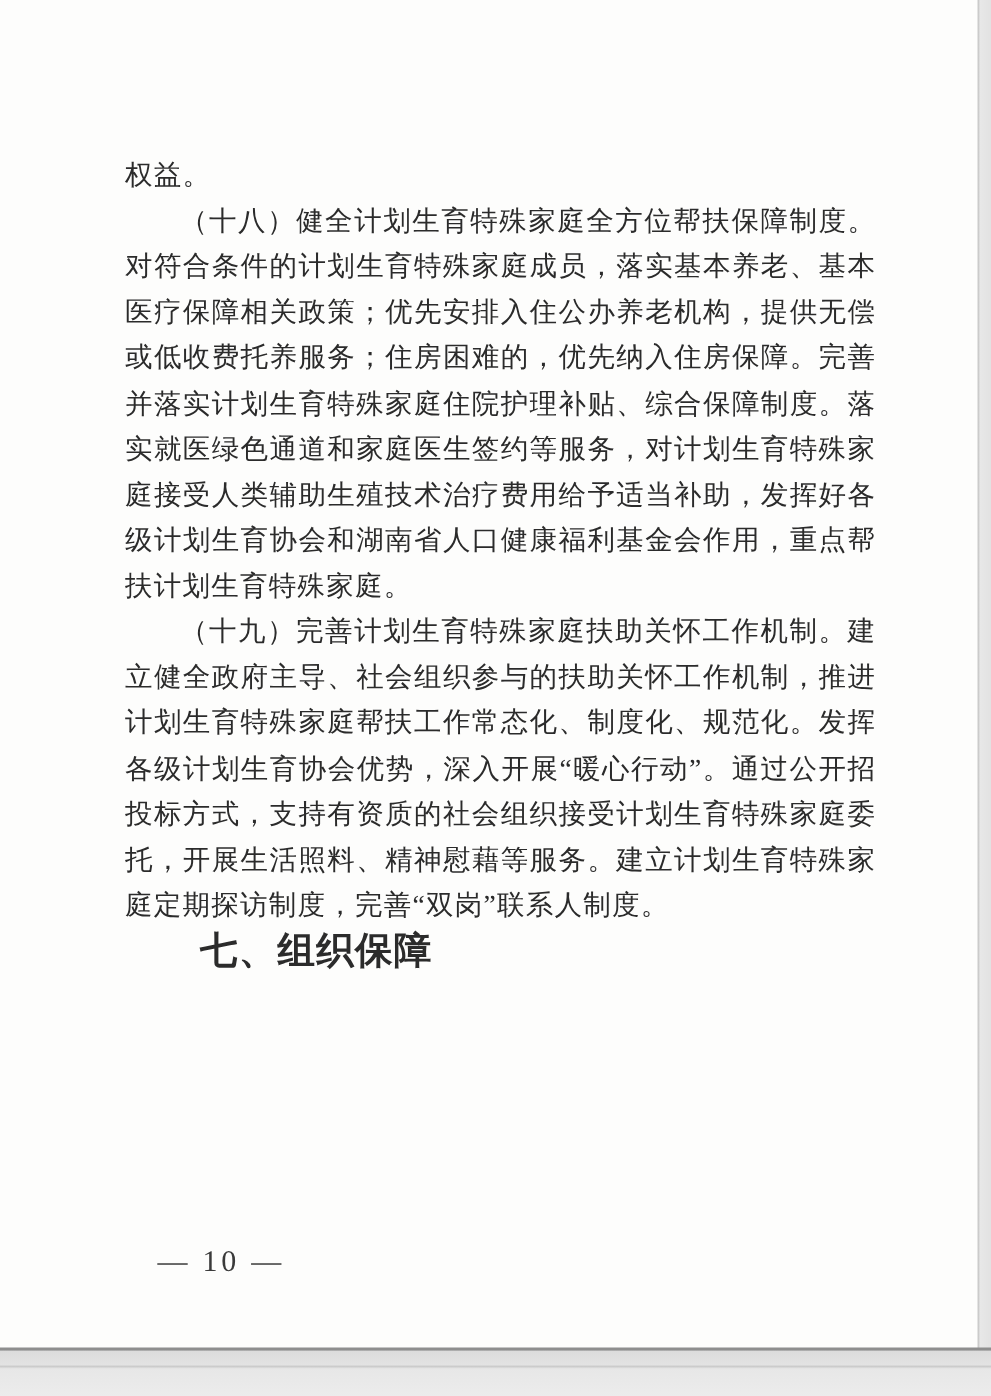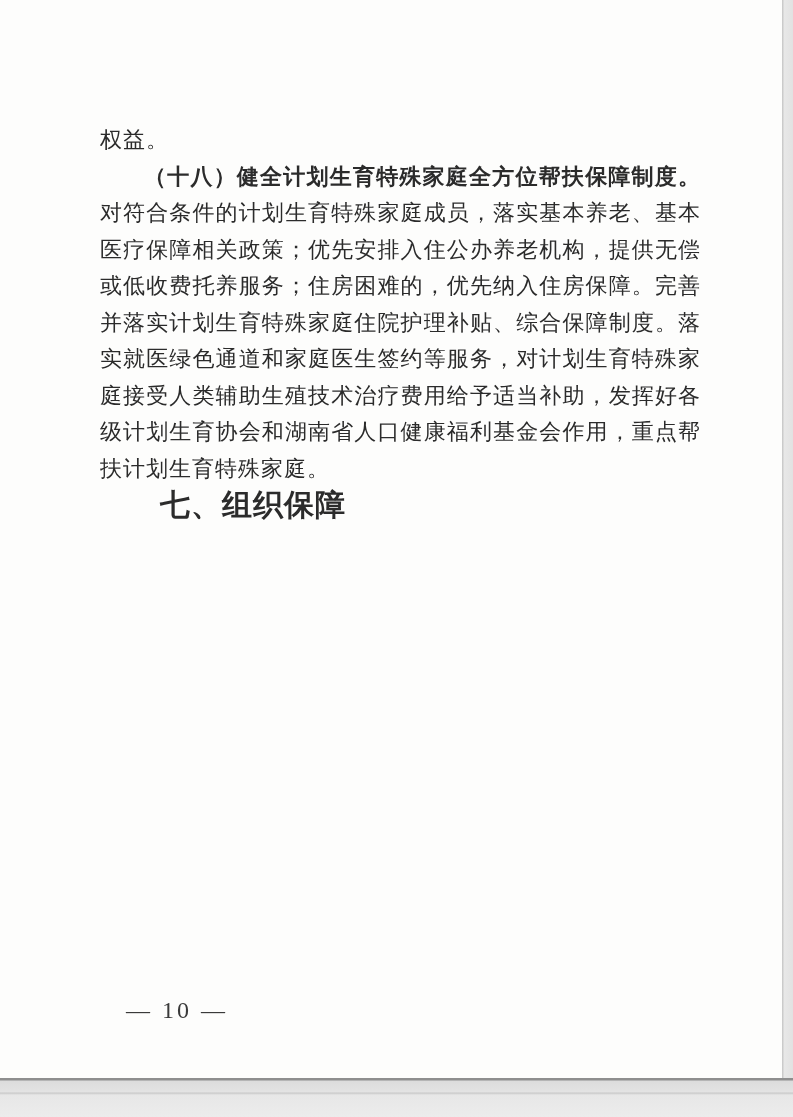--- a/index.html
+++ b/index.html
@@ -30,21 +30,21 @@
     letter-spacing: 1px;
     text-align: justify;
   }
   .para {
     text-indent: 2em;
   }
   .cont {
     text-indent: 0;
   }
   .lead {
-    font-weight: bold;
+    font-weight: normal;
   }
   .heading {
     margin: 0;
     font-size: 30px;
     line-height: 36.5px;
     letter-spacing: 1px;
     font-weight: bold;
     text-indent: 2em;
   }
   .pagenum {
@@ -86,20 +86,21 @@
 </head>
 <body>
 
 <div class="scan">
   <div class="page">
 
     <p class="cont">权益。</p>
 
     <p class="para"><span class="lead">（十八）健全计划生育特殊家庭全方位帮扶保障制度。</span><span>对符合条件的计划生育特殊家庭成员，落实基本养老、基本医疗保障相关政策；优先安排入住公办养老机构，提供无偿或低收费托养服务；住房困难的，优先纳入住房保障。完善并落实计划生育特殊家庭住院护理补贴、综合保障制度。落实就医绿色通道和家庭医生签约等服务，对计划生育特殊家庭接受人类辅助生殖技术治疗费用给予适当补助，发挥好各级计划生育协会和湖南省人口健康福利基金会作用，重点帮扶计划生育特殊家庭。</span></p>
 
+    <p class="para"><span class="lead">（十九）完善计划生育特殊家庭扶助关怀工作机制。</span><span>建立健全政府主导、社会组织参与的扶助关怀工作机制，推进计划生育特殊家庭帮扶工作常态化、制度化、规范化。发挥各级计划生育协会优势，深入开展“暖心行动”。通过公开招投标方式，支持有资质的社会组织接受计划生育特殊家庭委托，开展生活照料、精神慰藉等服务。建立计划生育特殊家庭定期探访制度，完善“双岗”联系人制度。</span></p>
 
     <h2 class="heading">七、组织保障</h2>
 
 
     <div class="pagenum">— 10 —</div>
   </div>
 
   <div class="scan-shadow-right"></div>
   <div class="scan-shadow-bottom"></div>
 </div>

